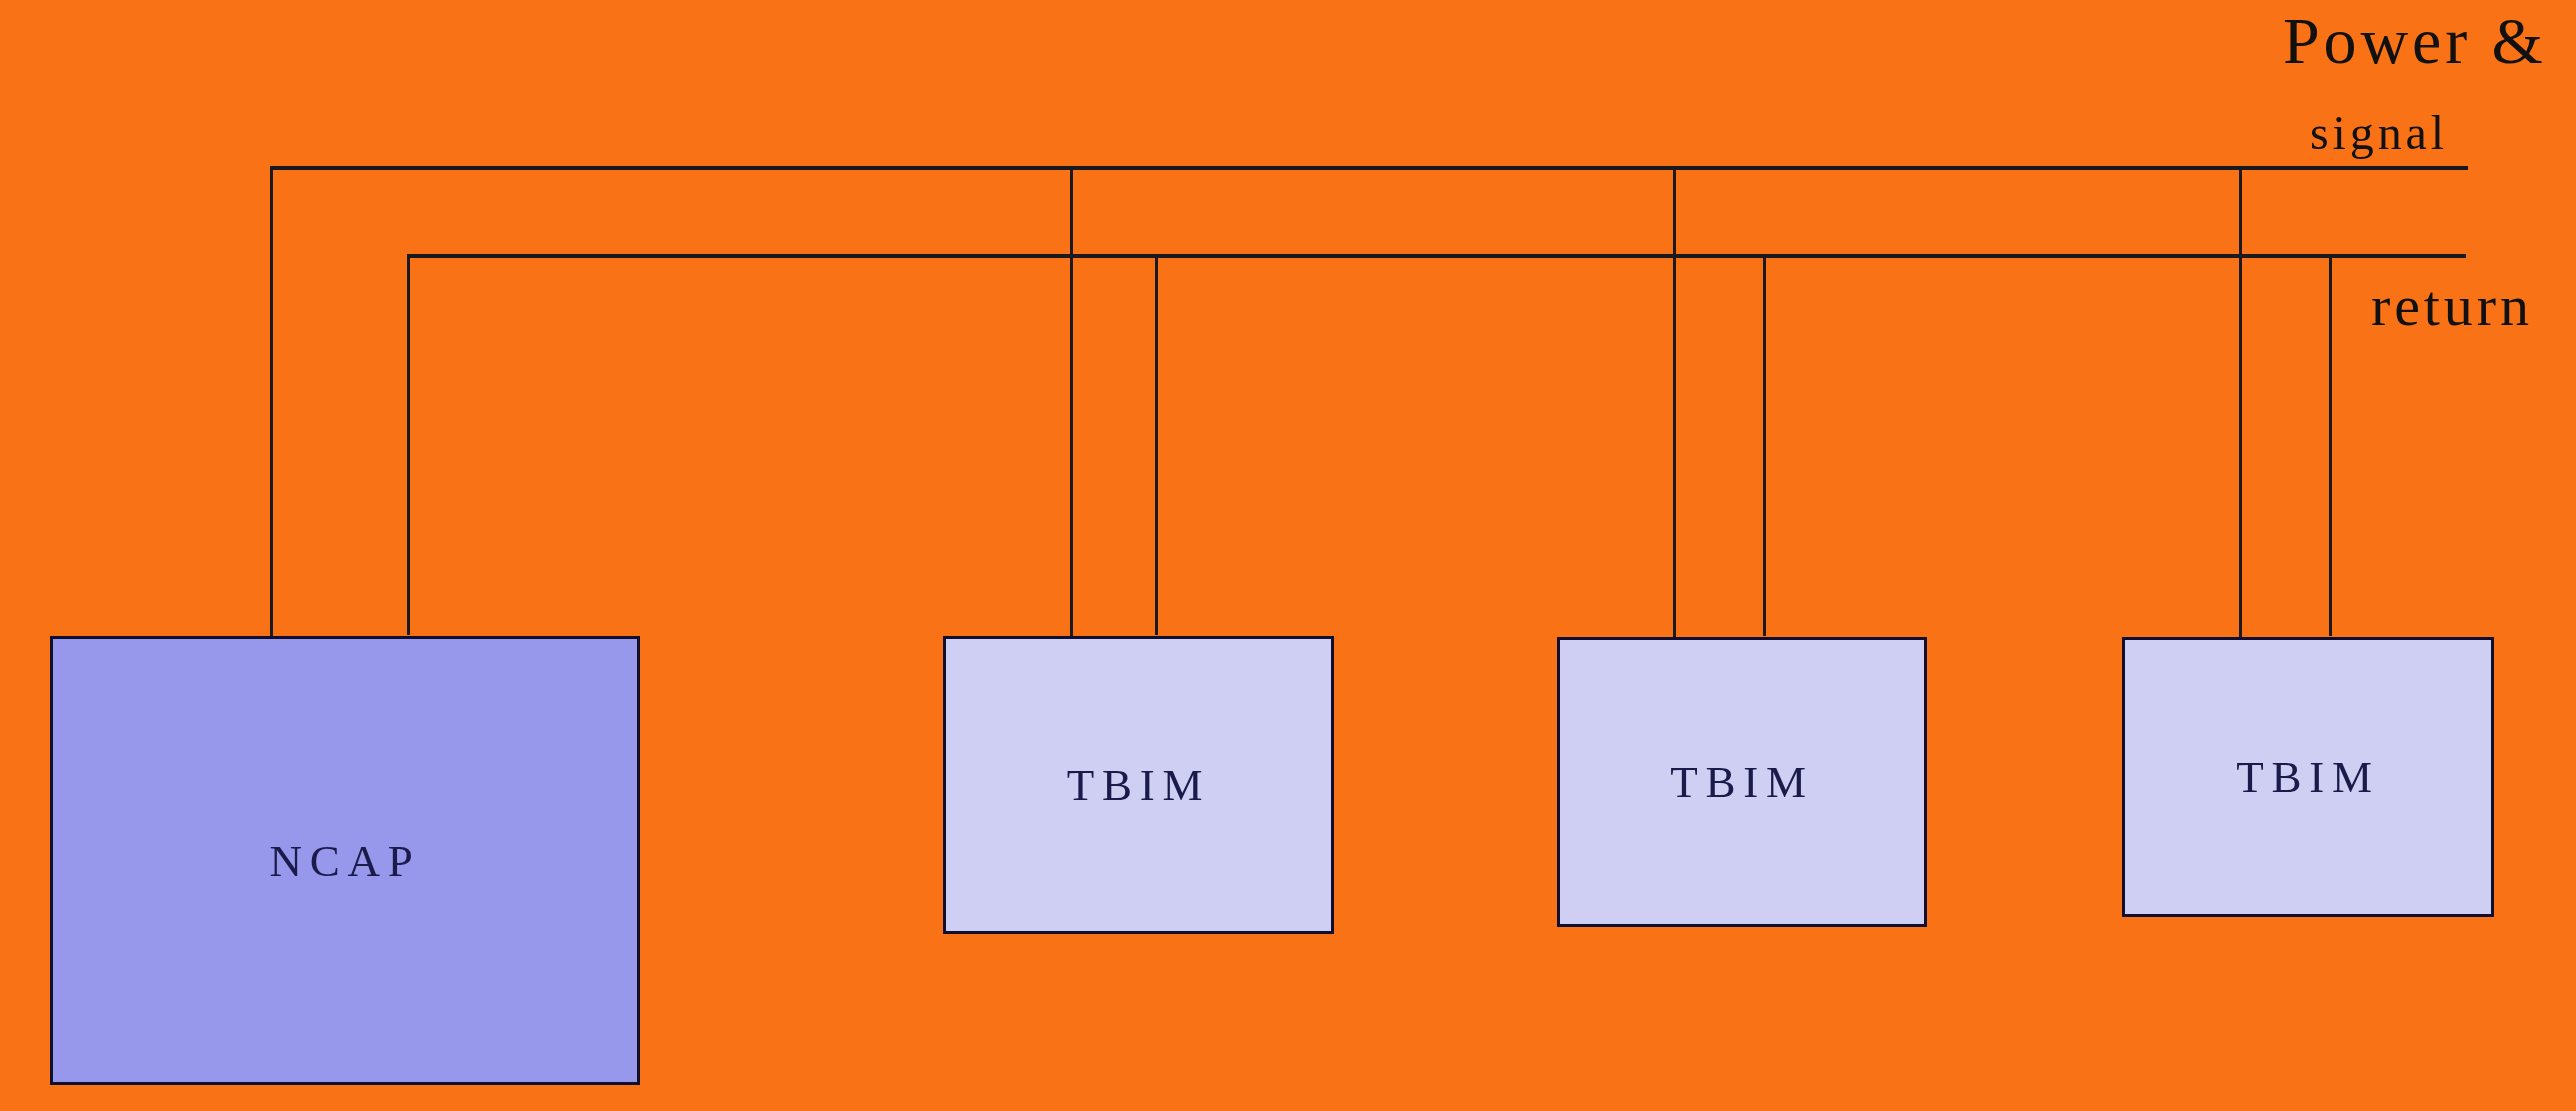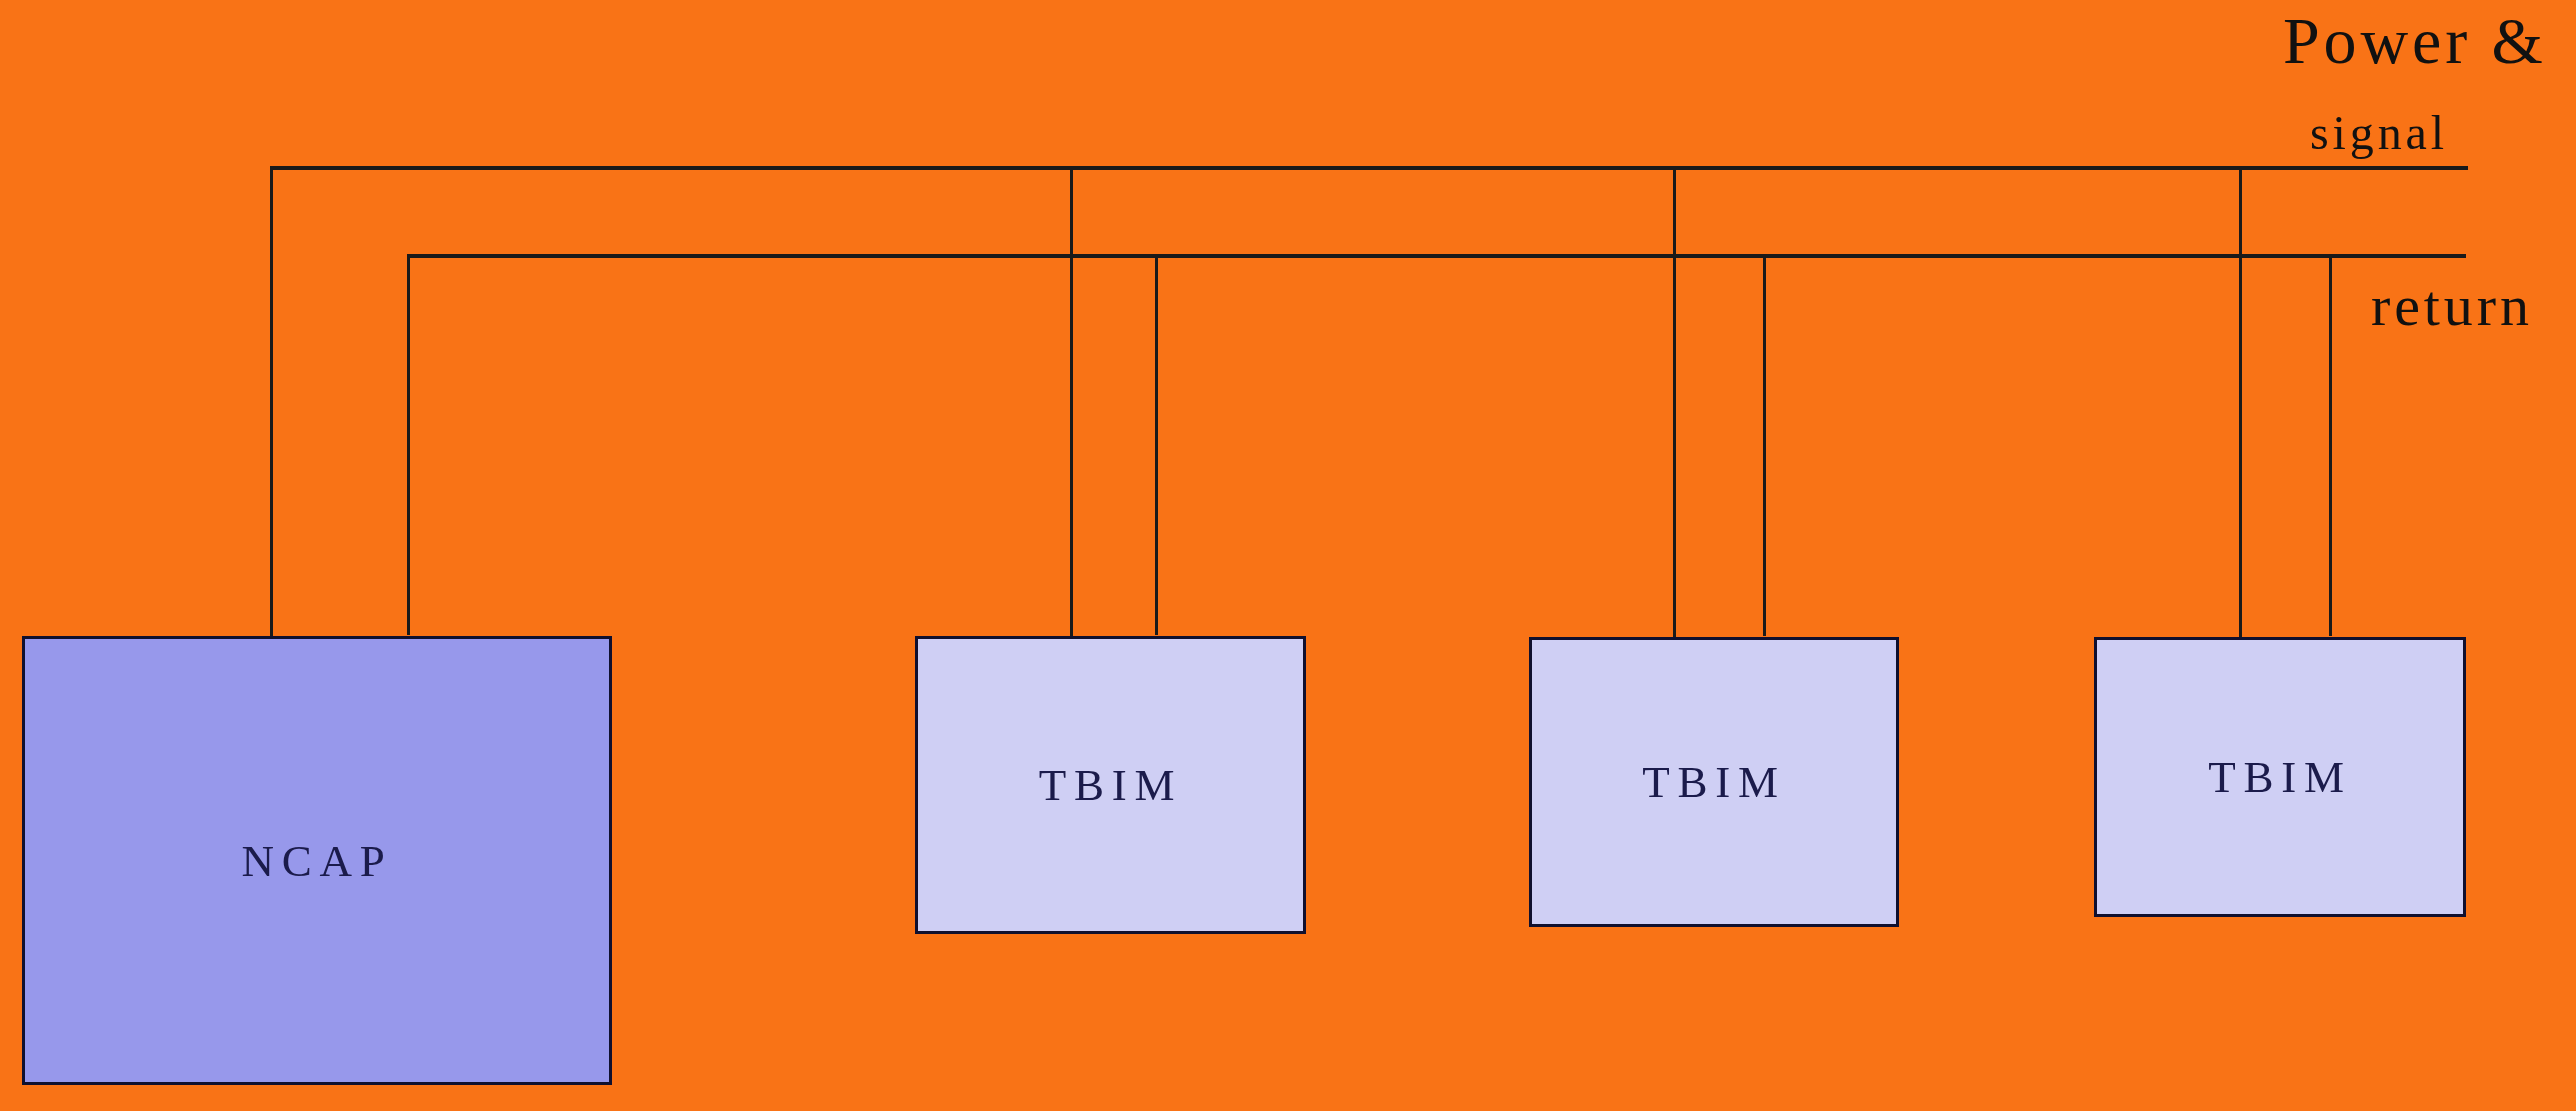--- a/index.html
+++ b/index.html
@@ -25,20 +25,21 @@
     width: 3.1px;
     background: #1a1a1a;
   }
   .node-box {
     position: absolute;
     box-sizing: border-box;
     border: 3.9px solid #10102e;
     display: flex;
     align-items: center;
     justify-content: center;
+    margin-left: 28px;
   }
   .ncap-box {
     left: 22px;
     top: 636px;
     width: 590px;
     height: 449px;
     background: #9798eb;
   }
   .tbim-box {
     background: #cfcff4;

